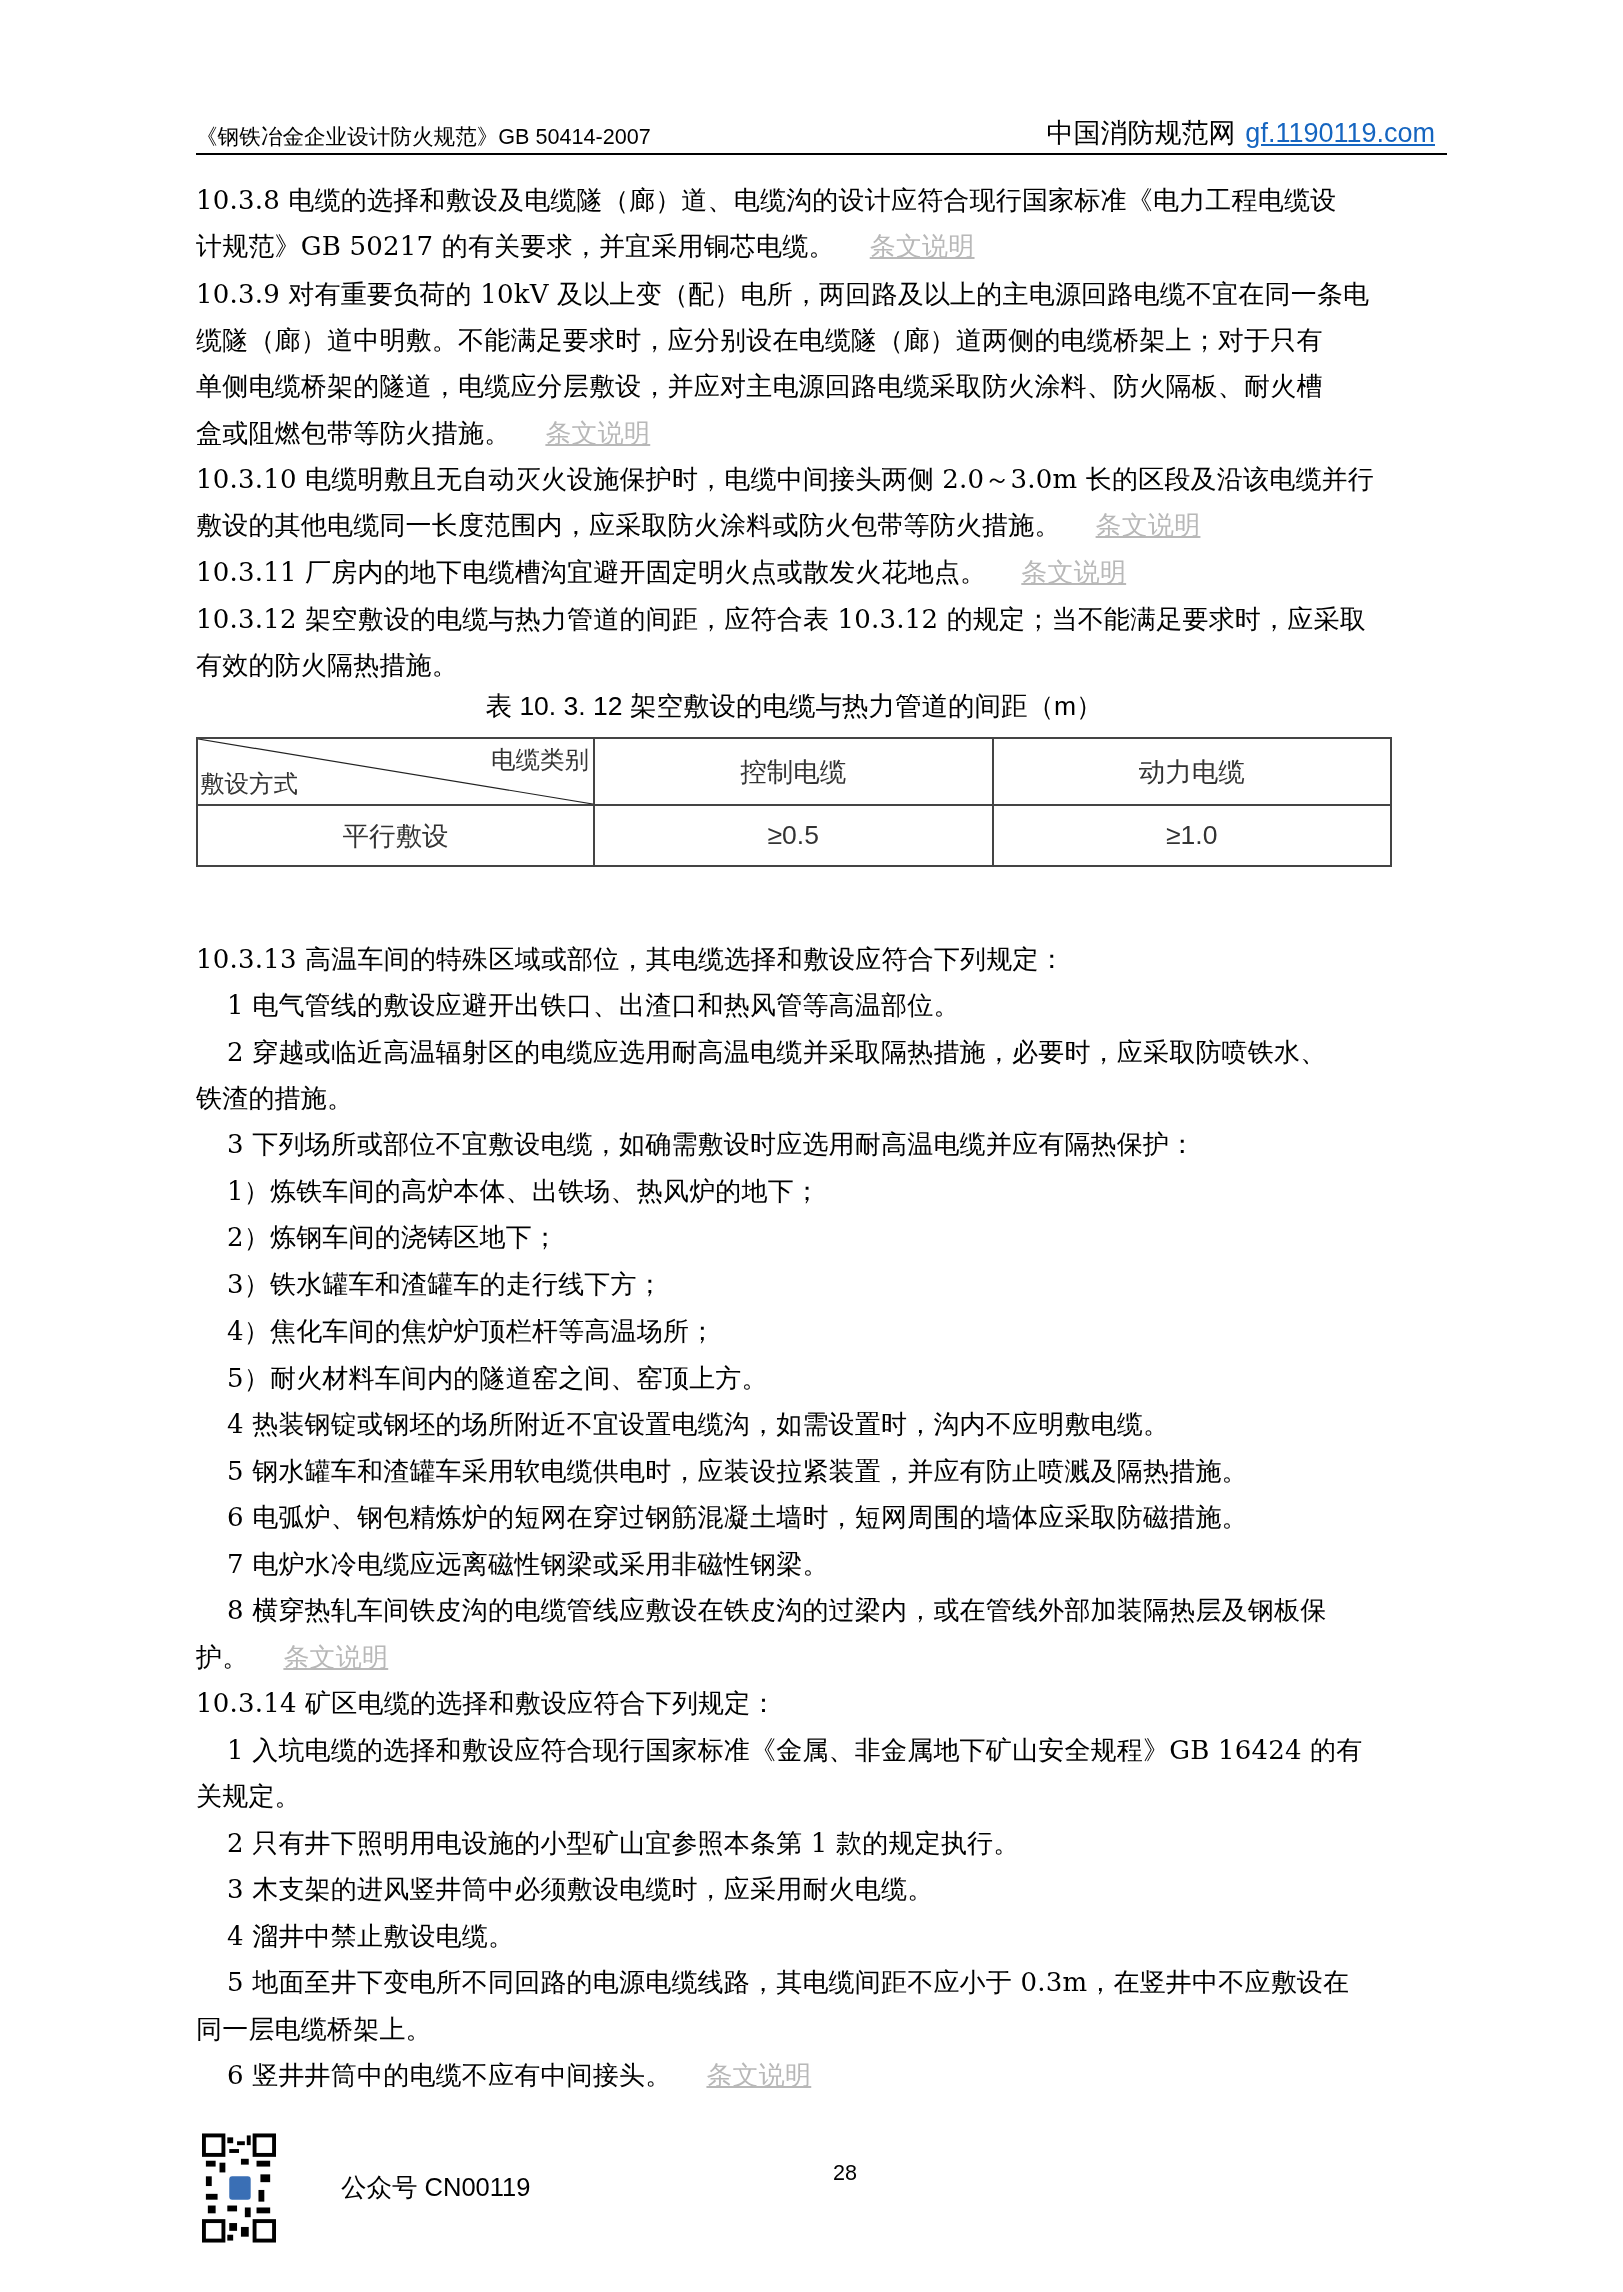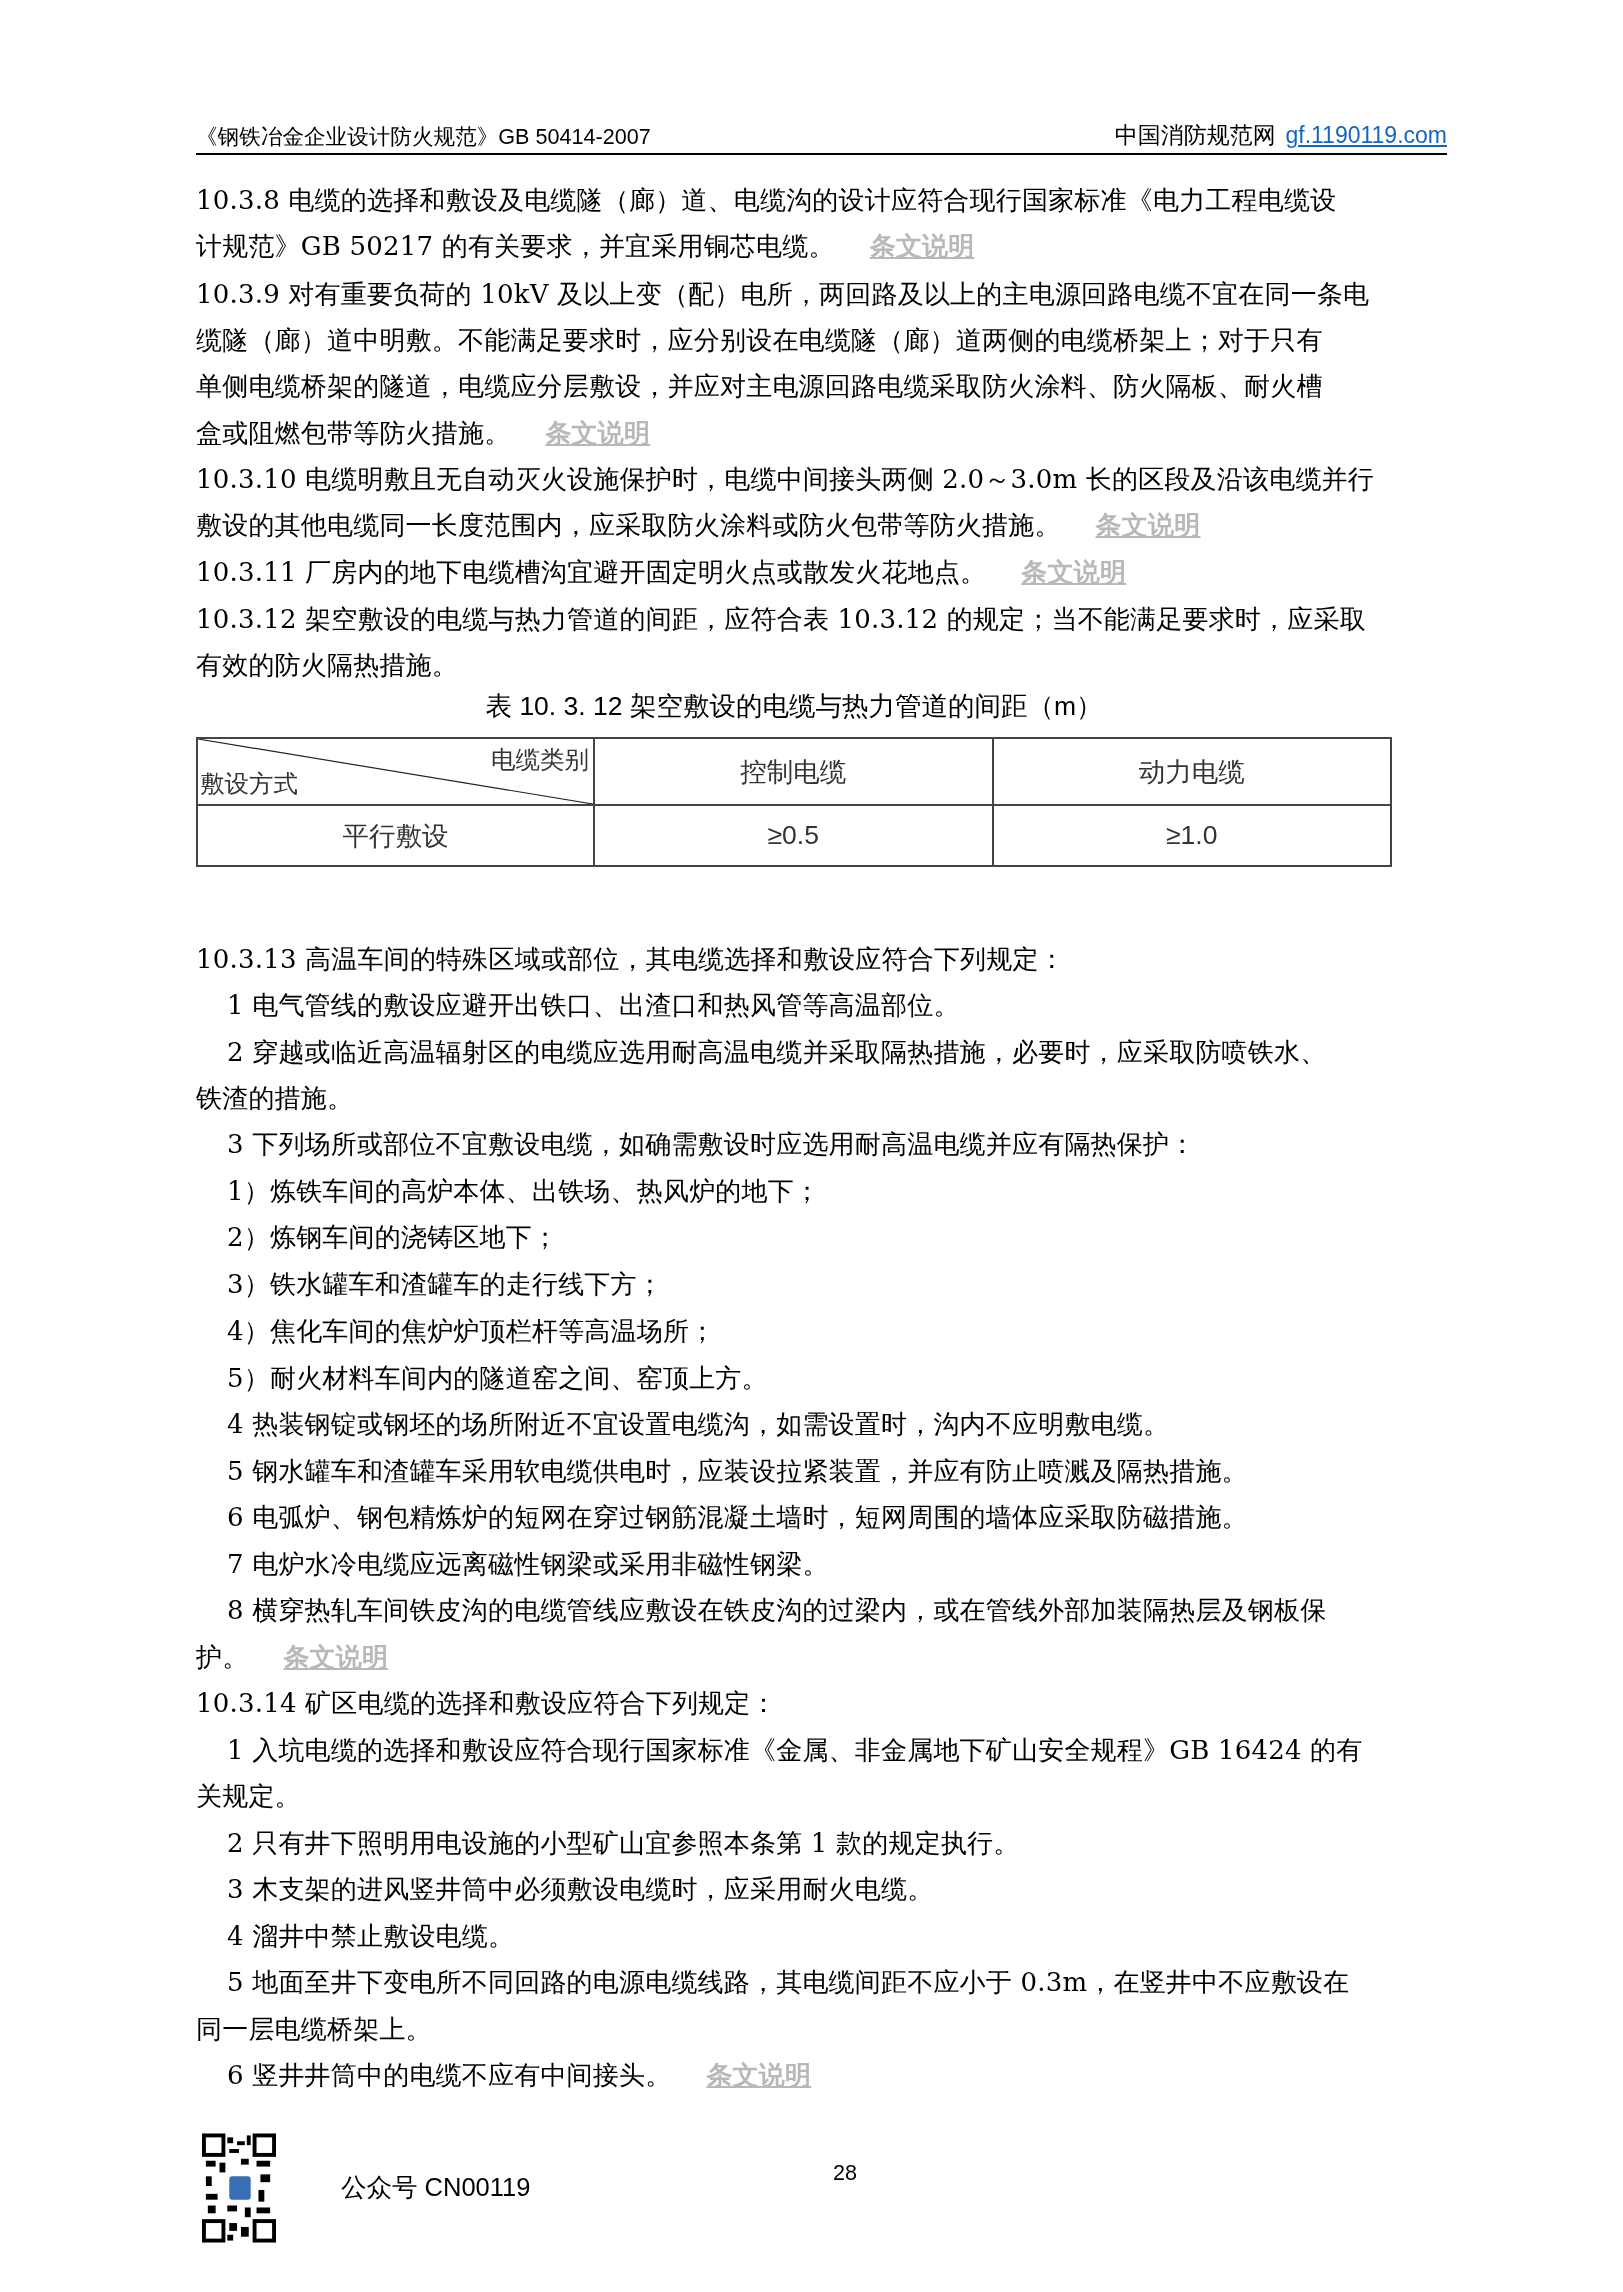--- a/index.html
+++ b/index.html
@@ -2,27 +2,27 @@
 <html><head>
 <meta charset="utf-8">
 <style>
   html, body { margin:0; padding:0; background:#ffffff; }
   body { width:1623px; height:2293px; position:relative; overflow:hidden;
          font-family:"DejaVu Serif","Liberation Serif",serif; color:#000; }
   .header { position:absolute; left:196px; top:118px; width:1251px; height:35px;
             border-bottom:2.9px solid #000; }
   .header .left { position:absolute; left:0; bottom:2px; font-size:21.6px;
                   font-family:"Liberation Sans","DejaVu Sans",sans-serif; }
-  .header .right { position:absolute; right:0; bottom:2px; font-size:23px;
+  .header .right { position:absolute; right:12px; bottom:2px; font-size:27px;
                    font-family:"Liberation Sans","DejaVu Sans",sans-serif; }
   .header .site-link { color:#1565c0; text-decoration:underline; margin-left:9.8px; }
   .line { position:absolute; left:196px; width:1255px; height:46px; font-size:26px;
           line-height:46px; white-space:nowrap; letter-spacing:0.2px; }
   .ind { left:227px; }
-  .note-link { color:#b8b8b8; text-decoration:underline; margin-left:35px;font-weight:bold; }
+  .note-link { color:#b8b8b8; text-decoration:underline; margin-left:35px; }
   .table-title { position:absolute; left:196px; width:1196px; top:688px; text-align:center;
                  font-size:26.5px; font-family:"Liberation Sans","DejaVu Sans",sans-serif; }
   table.spec { position:absolute; left:196px; top:737px; width:1196px; border-collapse:collapse;
                font-family:"Liberation Sans","DejaVu Sans",sans-serif; font-size:26.5px; color:#333; }
   table.spec td { border:2.9px double #444; text-align:center; padding:0; }
   table.spec tr.h td { height:65px; }
   table.spec tr.r td { height:59px; }
   td.diag { position:relative; width:395px; }
   td.diag svg { position:absolute; left:0; top:0; width:100%; height:100%; }
   td.diag .tr { position:absolute; right:3.9px; top:3.9px; font-size:24.5px; }

